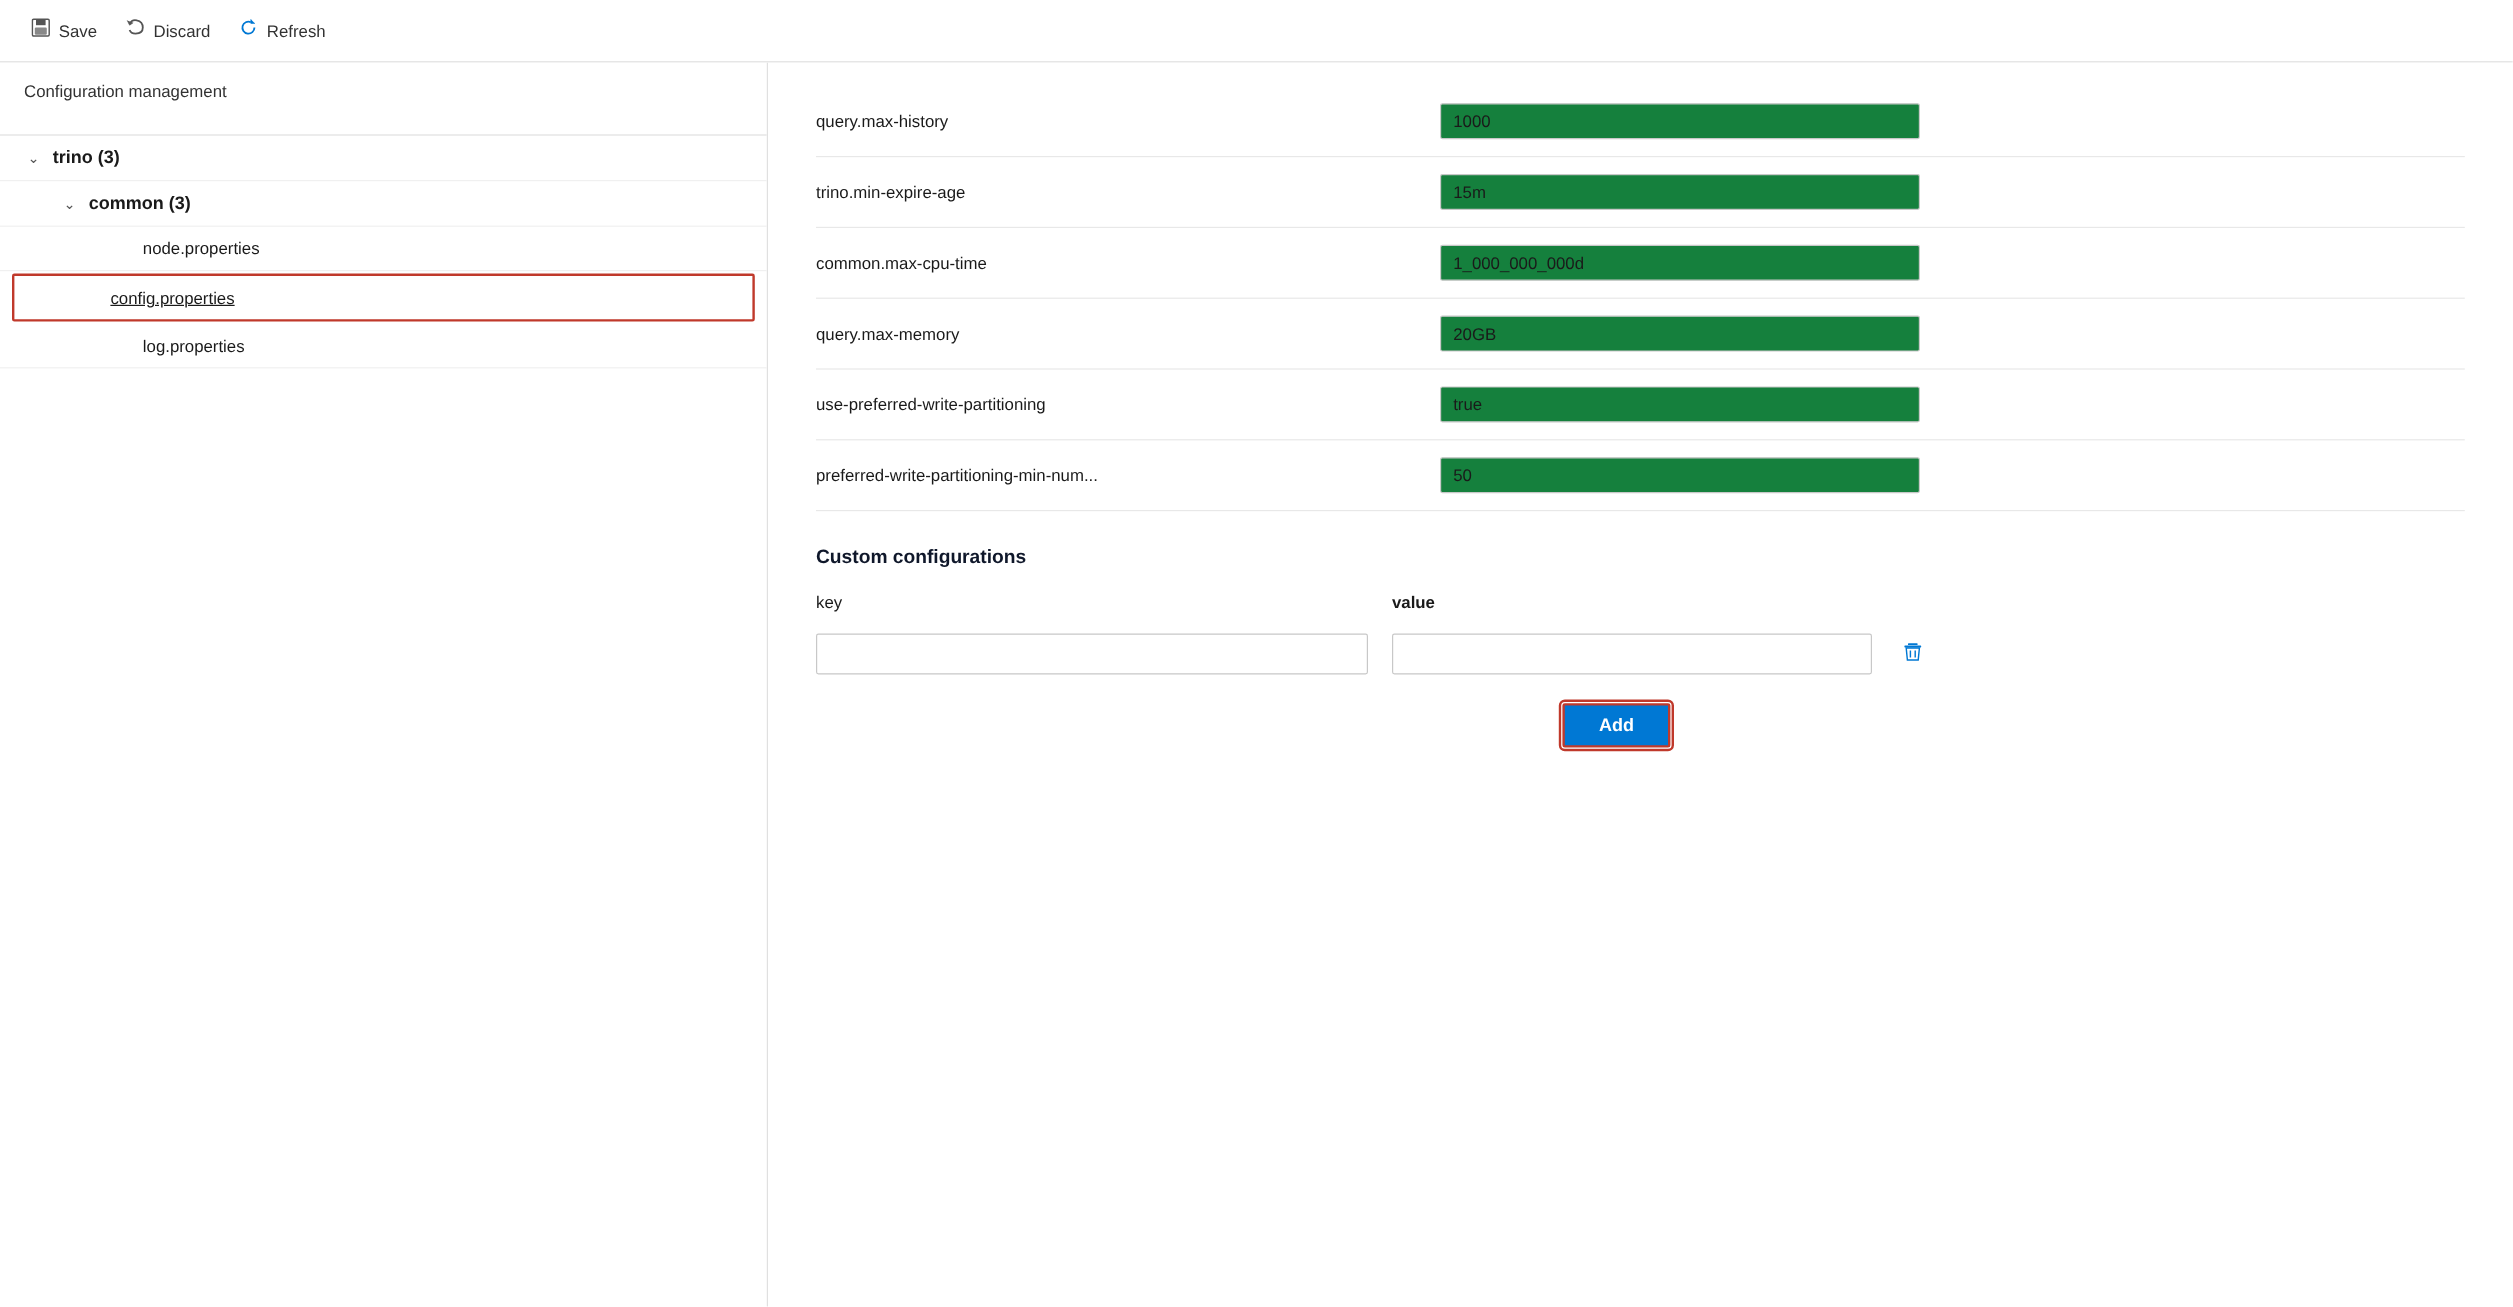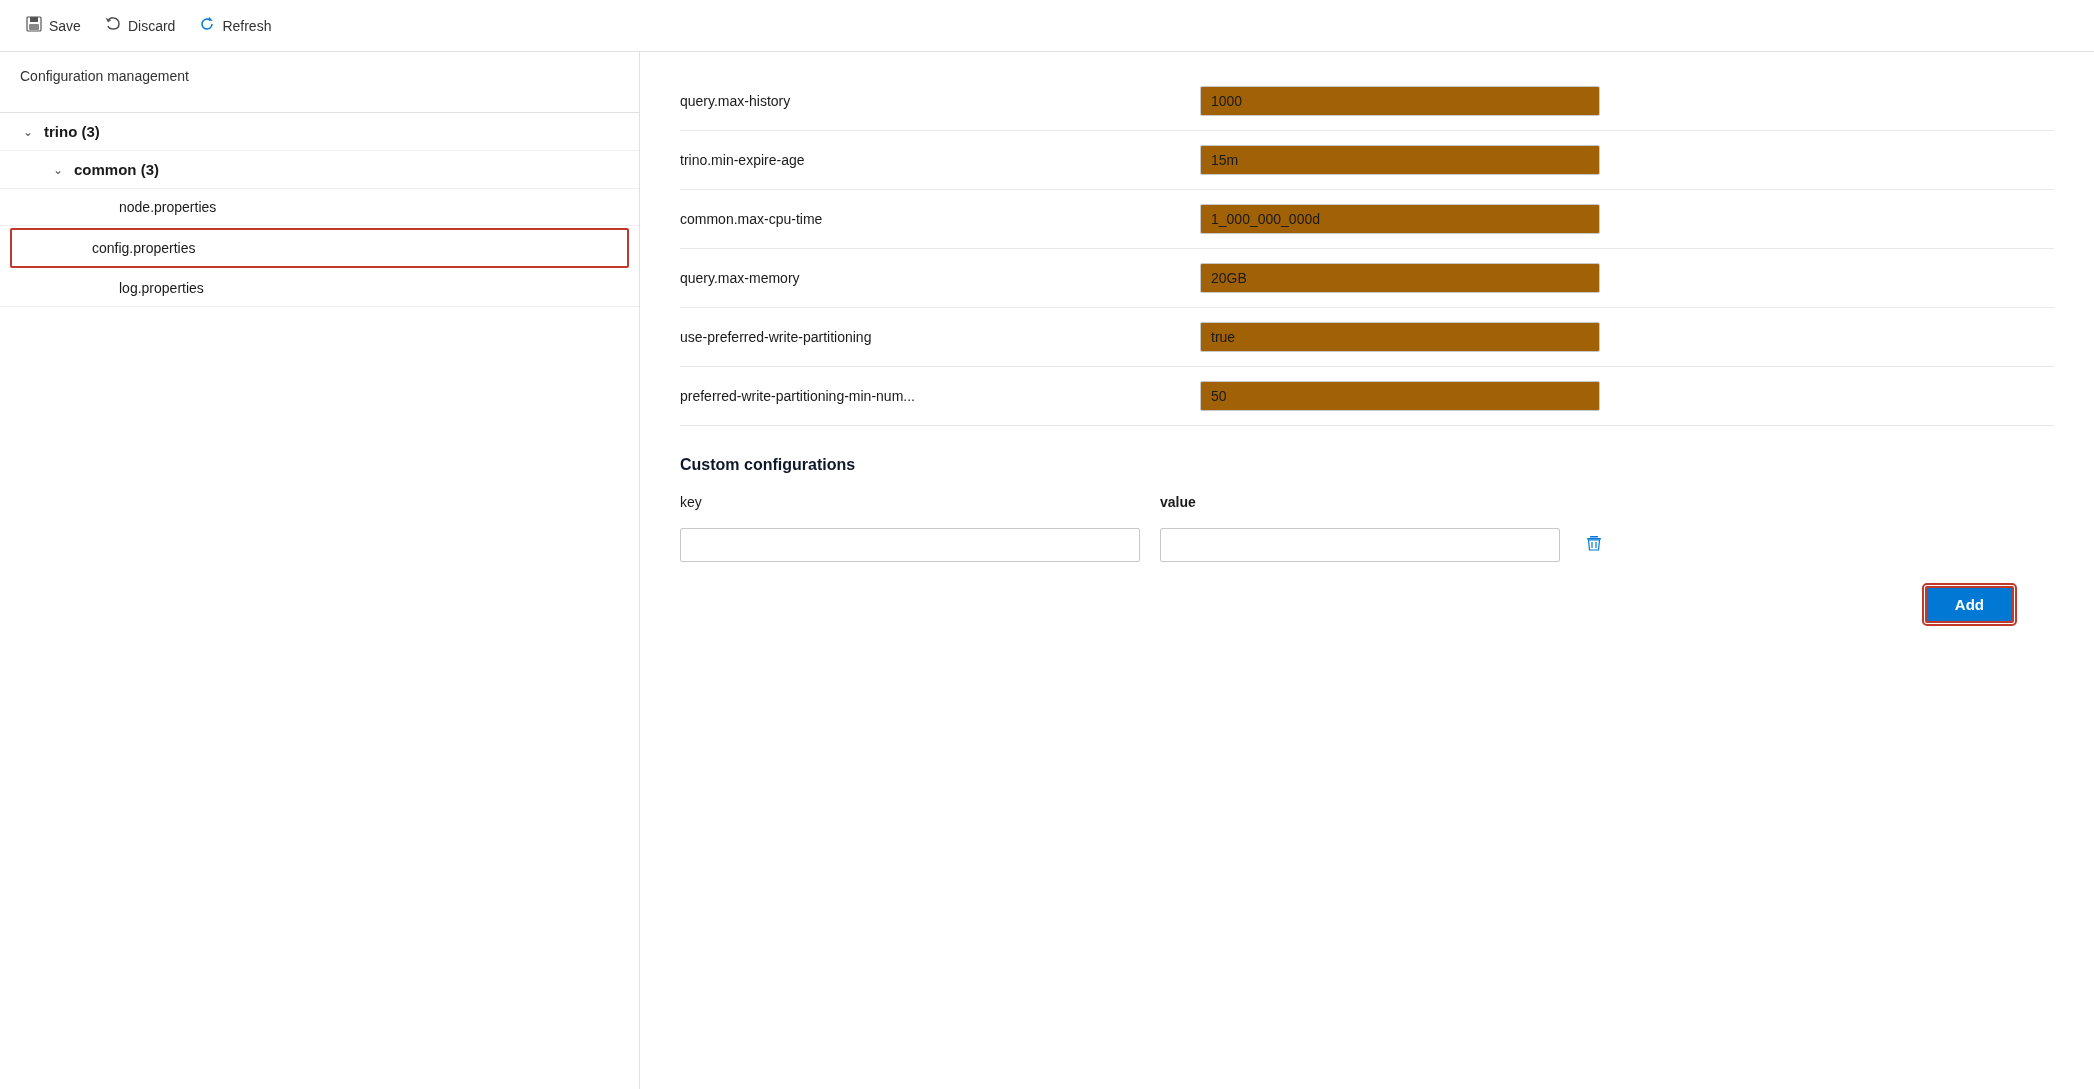--- a/index.html
+++ b/index.html
@@ -113,20 +113,21 @@
       font-weight: 700;
       font-size: 15px;
     }
 
     .tree-item.selected {
       border: 2px solid #c0392b;
       background: #fff;
       margin: 2px 10px;
       border-radius: 2px;
       padding-left: 80px;
+      text-decoration: underline;
     }
 
     
     .right-panel {
       flex: 1;
       overflow-y: auto;
       padding: 20px 40px;
     }
 
     .config-row {
@@ -146,21 +147,21 @@
       flex: 1;
       max-width: 400px;
     }
 
     .config-value-input input {
       width: 100%;
       padding: 6px 10px;
       border: 1px solid #c8c8c8;
       border-radius: 2px;
       font-size: 14px;
-      background: #a16207;
+      background: #15803d;
       color: #1a1a1a;
       outline: none;
     }
 
     
     .custom-section {
       margin-top: 30px;
     }
 
     .custom-section-title {
@@ -231,21 +232,21 @@
       cursor: pointer;
       color: #0078d4;
       font-size: 18px;
       padding: 4px;
       display: flex;
       align-items: center;
     }
 
     .add-btn-row {
       display: flex;
-      justify-content: flex-end;
+      justify-content: center;
       margin-top: 24px;
       padding-right: 40px;
     }
 
     .add-btn {
       background: #0078d4;
       color: #fff;
       border: 2px solid #c0392b;
       padding: 8px 28px;
       font-size: 15px;

